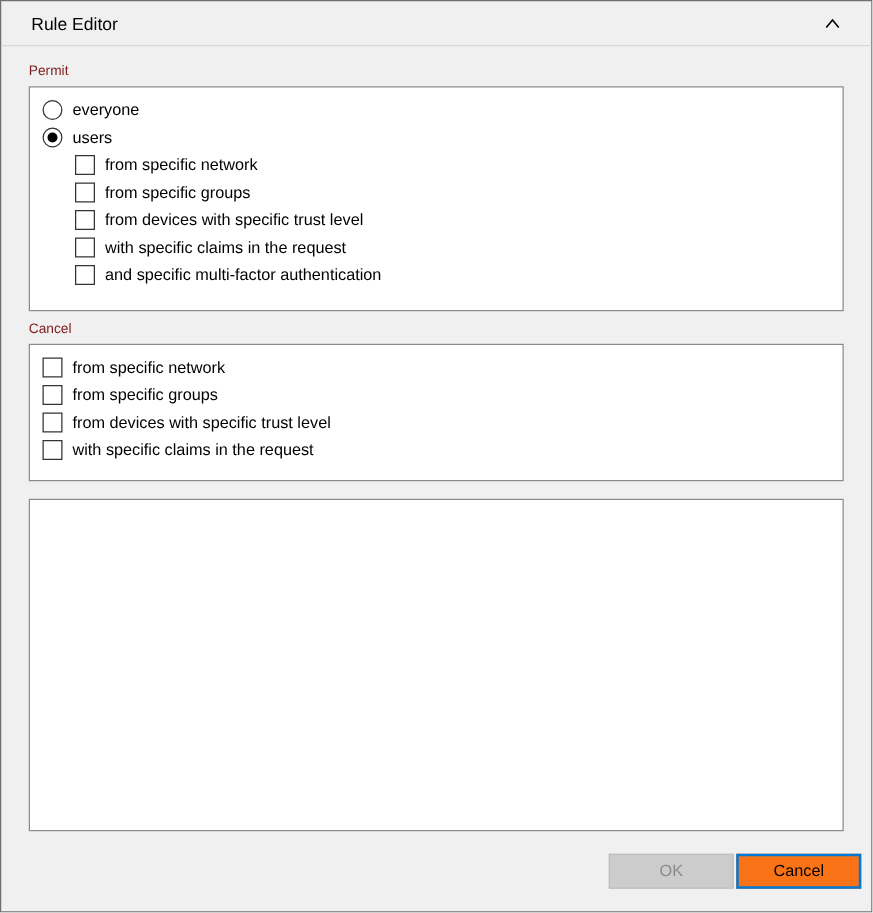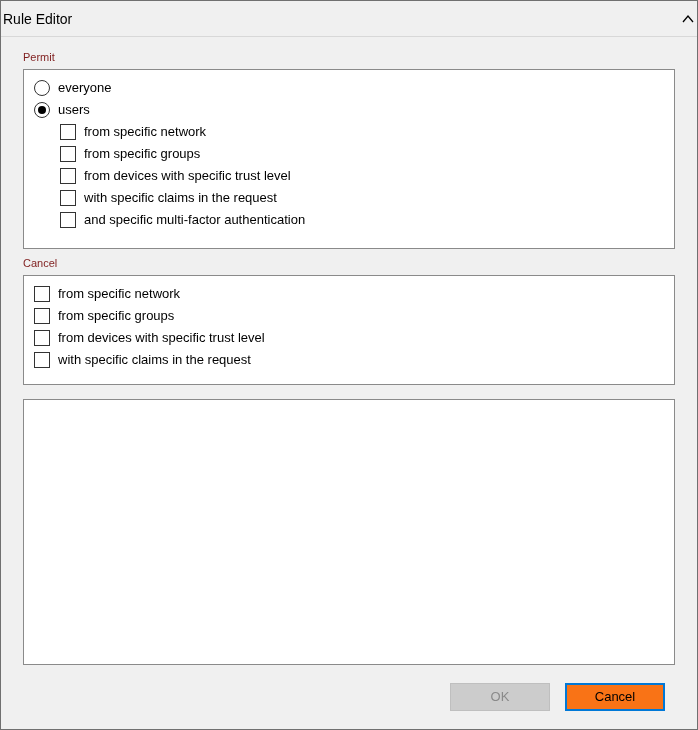--- a/index.html
+++ b/index.html
@@ -16,21 +16,21 @@
       height: 730px;
       background: #f0f0f0;
       border: 1px solid #707070;
       display: flex;
       flex-direction: column;
     }
     .titlebar {
       height: 36px;
       display: flex;
       align-items: center;
-      padding: 0 2px;
+      padding: 0 24px;
       border-bottom: 1px solid #d8d8d8;
     }
     .titlebar .title {
       flex: 1;
       font-size: 14px;
       color: #000;
     }
     .chevron {
       width: 14px;
       height: 14px;
@@ -88,22 +88,22 @@
       border: 1px solid #333;
       flex-shrink: 0;
       background: #fff;
     }
     .sub-checks {
       margin-left: 26px;
     }
     .footer {
       display: flex;
       justify-content: flex-end;
-      gap: 15px;
-      padding: 10px 32px 18px 22px;
+      gap: 2px;
+      padding: 10px 8px 18px 22px;
     }
     .btn {
       min-width: 100px;
       height: 28px;
       font-size: 13px;
       font-family: inherit;
       text-align: center;
       line-height: 26px;
       cursor: default;
     }

